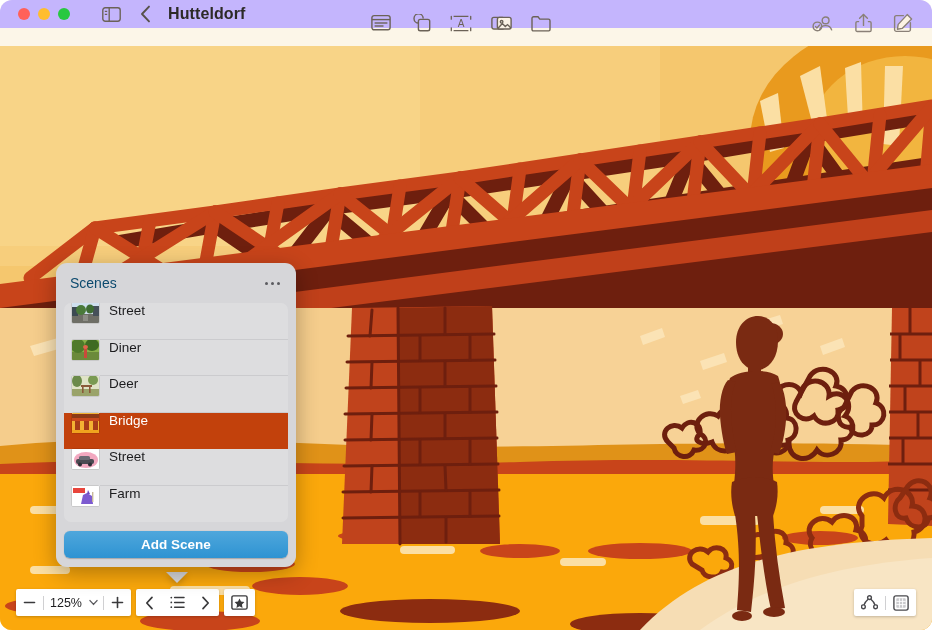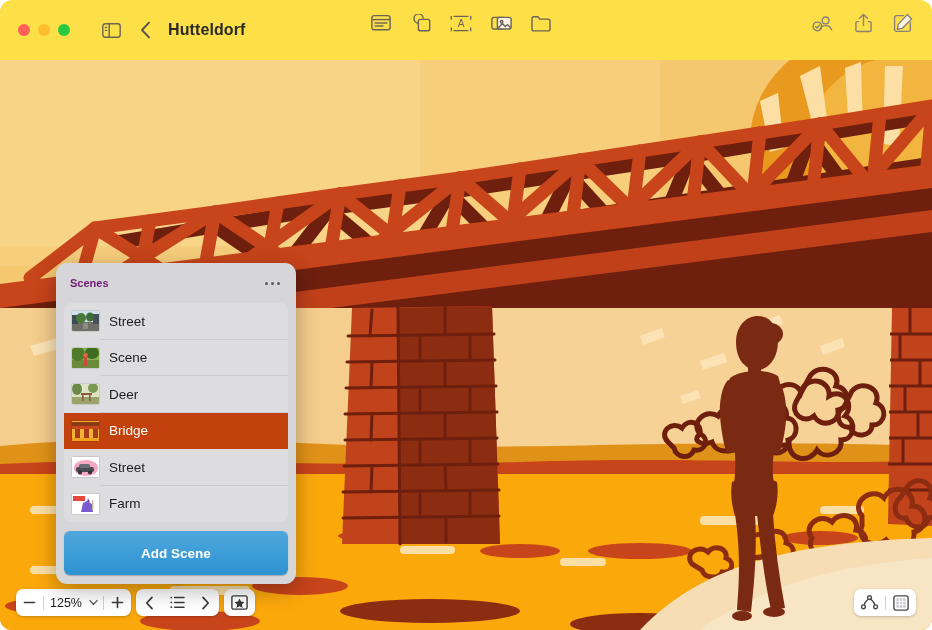--- a/index.html
+++ b/index.html
@@ -13,22 +13,22 @@
     position: relative;
     width: 932px; height: 630px;
     border-radius: 12px;
     overflow: hidden;
     background: #FCF6E8;
   }
 
   
   #titlebar {
     position: absolute; top: 0; left: 0;
-    width: 932px; height: 60px;
-    background: #fde047;
+    width: 932px; height: 28px;
+    background: #c4b5fd;
     display: flex; align-items: center;
     z-index: 20;
   }
   .traffic {
     display: flex; align-items: center; gap: 8px;
     margin-left: 18px;
   }
   .light { width: 12px; height: 12px; border-radius: 50%; }
 
   .tb-icon {
@@ -80,36 +80,36 @@
     border-right: 11px solid transparent;
     border-top: 11px solid #D6D6D9;
     z-index: 29;
     filter: drop-shadow(0 3px 3px rgba(0,0,0,0.20));
   }
   #popover-header {
     height: 32px;
     display: flex; align-items: center; justify-content: space-between;
     padding: 4px 14px 0 14px;
   }
-  #popover-title { font-size: 11px; font-weight: bold; color: #701a75; }
+  #popover-title { font-size: 14px; font-weight: normal; color: #0c4a6e; }
   #more-button {
     display: flex; gap: 3px; align-items: center;
     padding: 4px 2px; cursor: default;
   }
   #more-button span { width: 3px; height: 3px; border-radius: 50%; background: #5b5b60; display:block; }
 
   #scene-list {
     margin: 4px 8px 0 8px;
     background: #DDDDDF;
     border-radius: 7px;
     overflow: hidden;
   }
   .scene-row {
     height: 36.5px;
-    display: flex; align-items: center;
+    display: flex; 
     padding: 0 8px;
     position: relative;
     box-sizing: border-box;
   }
   .scene-row .sep {
     position: absolute; left: 36px; right: 0; bottom: 0;
     height: 1px; background: #CBCBCE;
   }
   .scene-row.selected { background: #c2410c; }
   .scene-row.selected .scene-label { color: #ffffff; }
@@ -121,21 +121,21 @@
     overflow: hidden;
     position: relative;
     flex: none;
     margin-right: 10px;
   }
   .thumb svg { display:block; width: 100%; height: 100%; }
   .scene-label { font-size: 13.5px; color: #1d1d1f; }
 
   #add-scene-button {
     margin: 9px 8px 9px 8px;
-    height: 44px;
+    height: 27px;
     background: linear-gradient(#4FA7DC, #2E93D2);
     border-radius: 6px;
     color: #ffffff;
     font-size: 13.5px; font-weight: bold;
     display: flex; align-items: center; justify-content: center;
     box-shadow: 0 0.5px 1px rgba(0,0,0,0.22);
     cursor: default;
   }
 
   
@@ -144,21 +144,21 @@
     display: flex; align-items: center; gap: 5px;
     z-index: 25;
   }
   #bottom-right-bar {
     position: absolute; right: 16px; bottom: 14px;
     display: flex; align-items: center;
     z-index: 25;
   }
   .pill {
     background: #FFFFFF;
-    border-radius: 7px;
+    border-radius: 2px;
     height: 27px;
     display: flex; align-items: center;
     box-shadow: 0 1px 3px rgba(0,0,0,0.22);
   }
   .pill-btn {
     height: 27px; min-width: 27px;
     display: flex; align-items: center; justify-content: center;
     color: #3a3a3c;
     padding: 0 7px;
     cursor: default;
@@ -530,21 +530,21 @@
         <div class="thumb">
           <svg viewBox="0 0 27 20">
             <rect width="27" height="20" fill="#8ab04a"></rect>
             <rect y="12" width="27" height="8" fill="#6b8a3a"></rect>
             <ellipse cx="6" cy="6" rx="7" ry="7" fill="#4f7a2a"></ellipse>
             <ellipse cx="20" cy="5" rx="7" ry="6" fill="#3f6b22"></ellipse>
             <rect x="12" y="7" width="3" height="11" fill="#c94a3a"></rect>
             <ellipse cx="13.5" cy="7" rx="2.5" ry="2" fill="#e0654a"></ellipse>
           </svg>
         </div>
-        <div class="scene-label">Scene</div>
+        <div class="scene-label">Diner</div>
         <div class="sep"></div>
       </div>
 
       <div class="scene-row">
         <div class="thumb">
           <svg viewBox="0 0 27 20">
             <rect width="27" height="20" fill="#dfe3c6"></rect>
             <rect y="13" width="27" height="7" fill="#9aa36a"></rect>
             <ellipse cx="5" cy="5" rx="5" ry="6" fill="#6b8a4a"></ellipse>
             <ellipse cx="21" cy="4" rx="5" ry="5" fill="#7a9a52"></ellipse>

